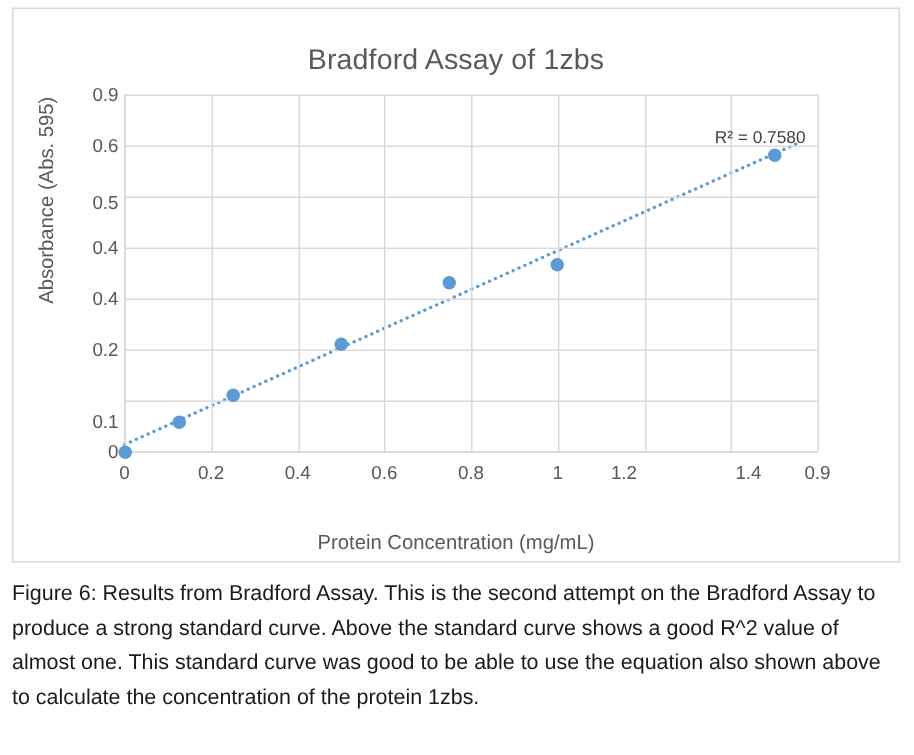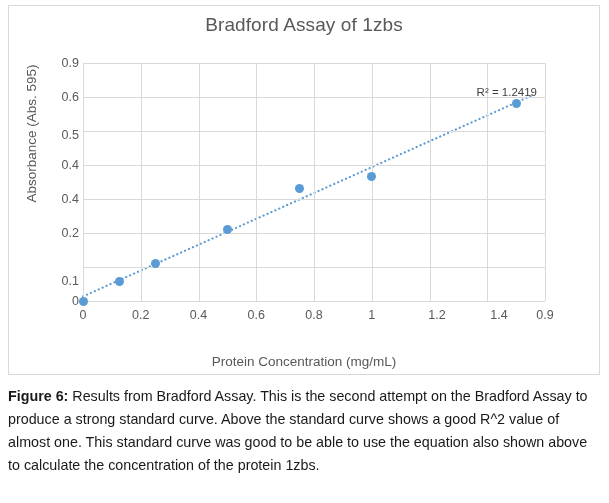--- a/index.html
+++ b/index.html
@@ -23,21 +23,21 @@
     width: 592px;
     height: 370px;
     border: 1px solid #d9d9d9;
     box-sizing: border-box;
     background: #ffffff;
   }
 
   #chart-title {
     position: absolute;
     left: 0;
-    top: 8px;
+    top: 24px;
     width: 100%;
     text-align: center;
     font-size: 19px;
     color: #595959;
     letter-spacing: 0.1px;
   }
 
   
   #plot-area {
     position: absolute;
@@ -164,21 +164,21 @@
   #caption {
     position: absolute;
     left: 8px;
     top: 385px;
     width: 580px;
     font-size: 14.3px;
     line-height: 1.62;
     color: #1a1a1a;
   }
   #caption-label {
-    font-weight: bold;
+    font-weight: normal;
   }
 </style>
 </head>
 <body>
 
 <div id="figure-box">
 
   <div id="chart-title">Bradford Assay of 1zbs</div>
 
   <div id="y-axis-title">Absorbance (Abs. 595)</div>
@@ -194,21 +194,21 @@
       <div class="tick-label-y" style="top: 34px;">0.6</div>
       <div class="tick-label-y" style="top: 0px;">0.9</div>
     </div>
   <div id="x-ticks">
       <div class="tick-label-x" style="left: 0px;">0</div>
       <div class="tick-label-x" style="left: 57.75px;">0.2</div>
       <div class="tick-label-x" style="left: 115.5px;">0.4</div>
       <div class="tick-label-x" style="left: 173.25px;">0.6</div>
       <div class="tick-label-x" style="left: 231px;">0.8</div>
       <div class="tick-label-x" style="left: 288.75px;">1</div>
-      <div class="tick-label-x" style="left: 354px;">1.2</div>
+      <div class="tick-label-x" style="left: 333px;">1.2</div>
       <div class="tick-label-x" style="left: 416px;">1.4</div>
       <div class="tick-label-x" style="left: 462px;">0.9</div>
     </div>
 
   <div id="y-axis-line"></div>
   <div id="x-axis-line"></div>
 
   <div id="plot-area">
     <svg id="trendline-svg" width="462" height="238">
         <line x1="0" y1="233.41" x2="450.45" y2="31.751920000000013" stroke="#5b9bd5" stroke-width="2.2" stroke-linecap="round" stroke-dasharray="0.1 4.2"></line>
@@ -233,20 +233,20 @@
       <div class="data-point" style="left: 0px; top: 238px; background: rgb(91, 155, 213);"></div>
       <div class="data-point" style="left: 36.0938px; top: 218.96px; background: rgb(91, 155, 213);"></div>
       <div class="data-point" style="left: 72.1875px; top: 200.6px; background: rgb(91, 155, 213);"></div>
       <div class="data-point" style="left: 144.375px; top: 166.6px; background: rgb(91, 155, 213);"></div>
       <div class="data-point" style="left: 216.562px; top: 125.8px; background: rgb(91, 155, 213);"></div>
       <div class="data-point" style="left: 288.75px; top: 113.22px; background: rgb(91, 155, 213);"></div>
       <div class="data-point" style="left: 433.125px; top: 40.8px; background: rgb(91, 155, 213);"></div>
     </div>
 
   <div id="equation-block">
-    <div>R² = 1.2419</div>
+    <div>R² = 0.7580</div>
   </div>
 
 </div>
 
 <div id="caption">
   <span id="caption-label">Figure 6:</span><span> Results from Bradford Assay. This is the second attempt on the Bradford Assay to produce a strong standard curve. Above the standard curve shows a good R^2 value of almost one. This standard curve was good to be able to use the equation also shown above to calculate the concentration of the protein 1zbs.</span>
 </div>
 
 </body></html>

